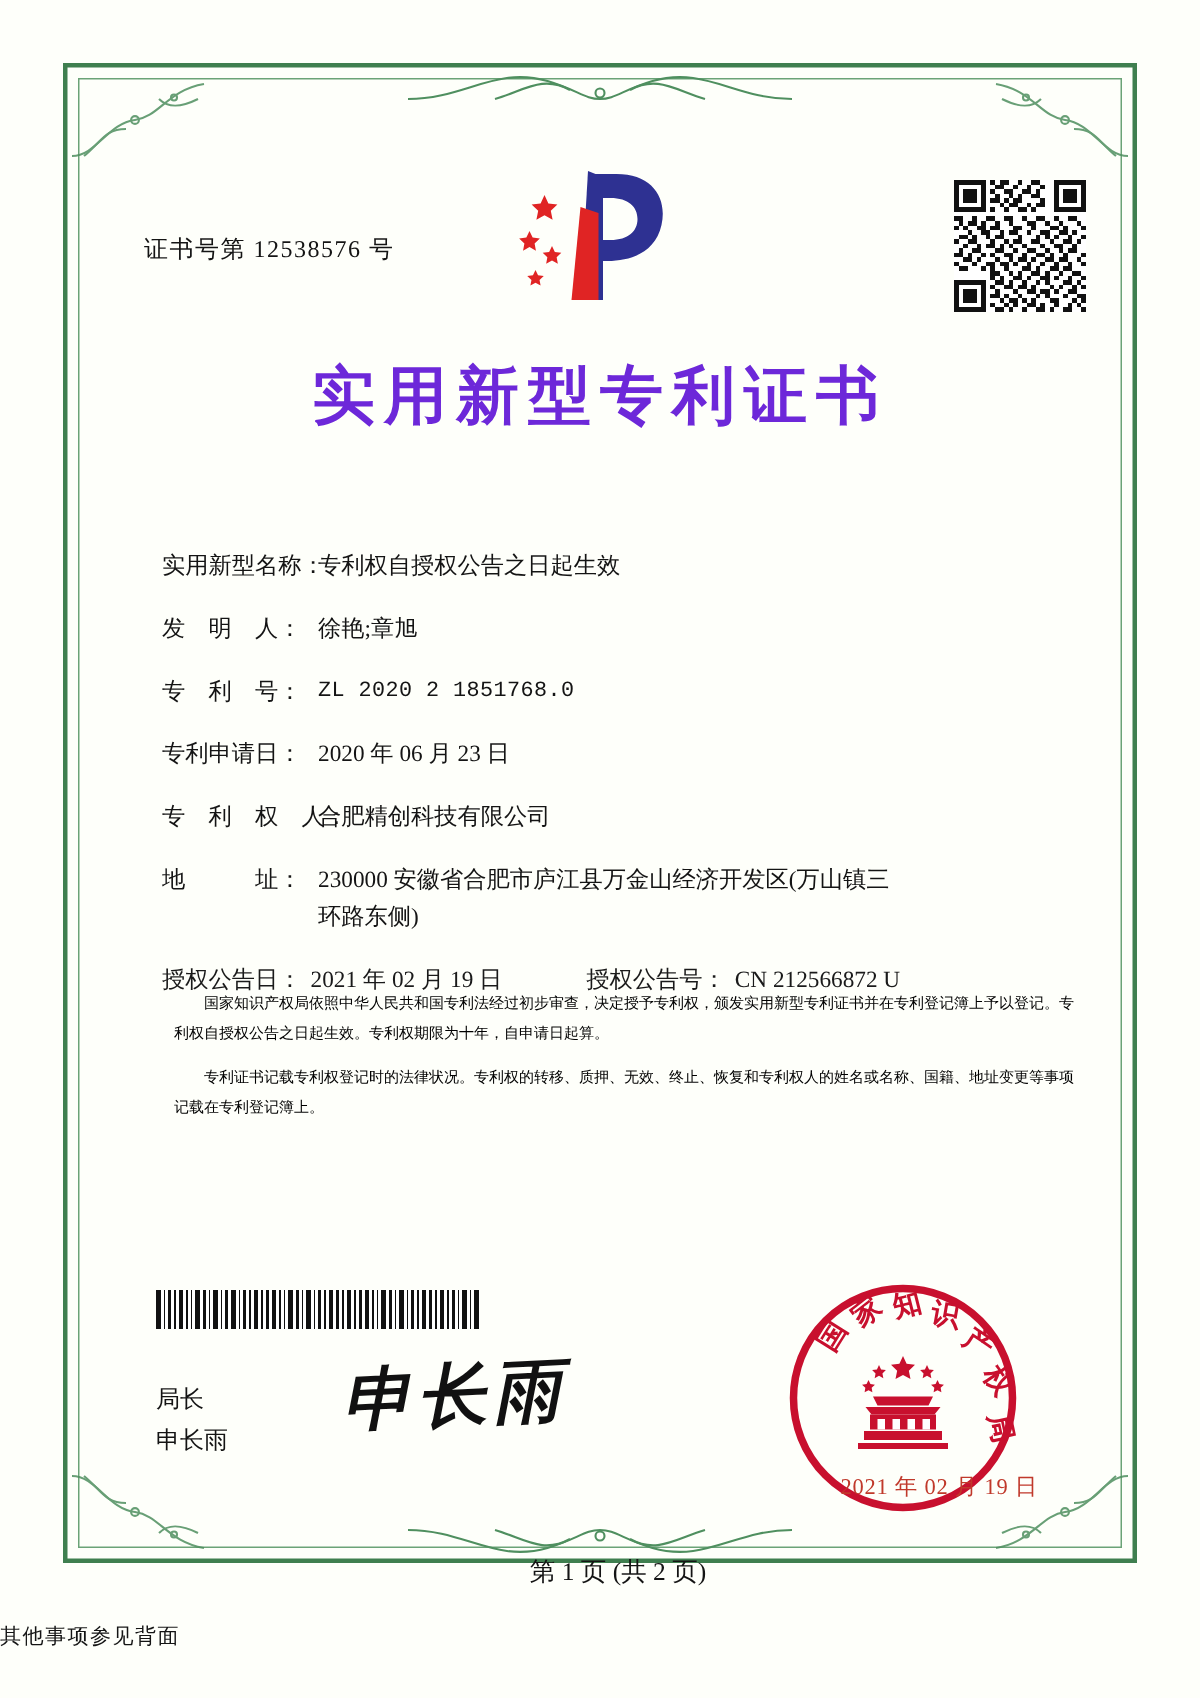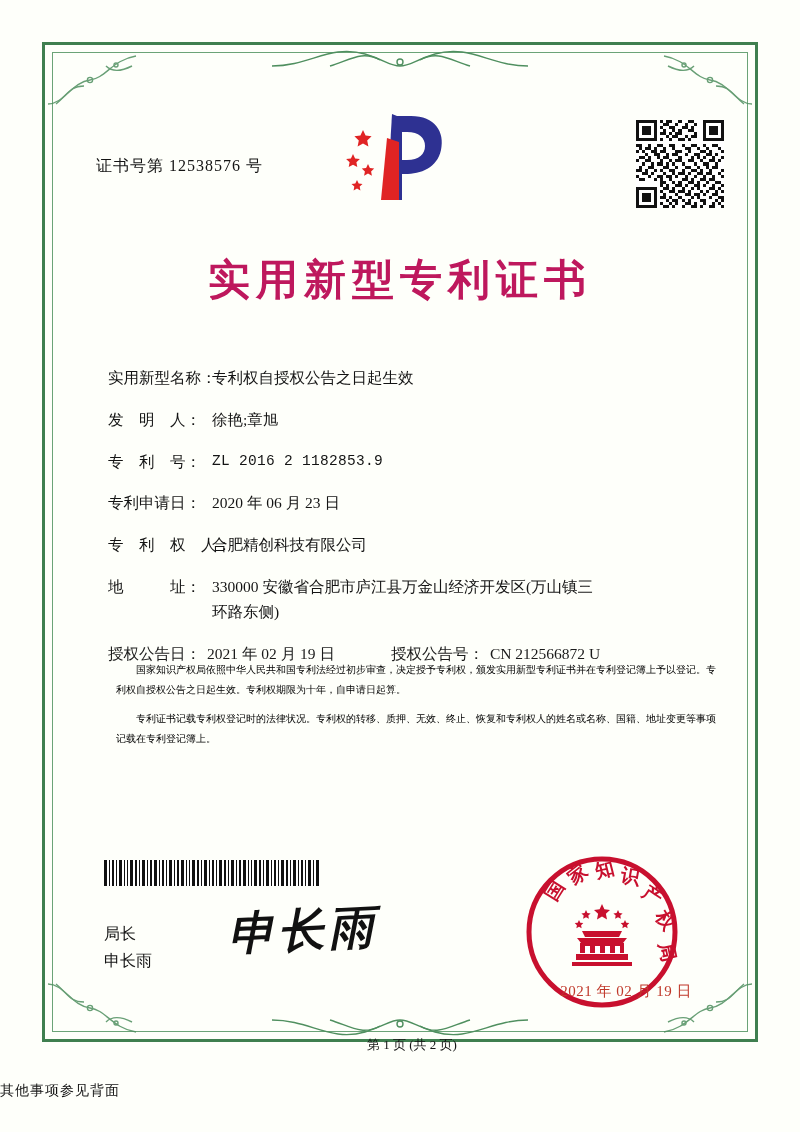--- a/index.html
+++ b/index.html
@@ -93,26 +93,26 @@
 
   .qr {
     position: absolute;
     right: 76px; top: 120px;
     width: 88px; height: 88px;
   }
   .qr svg { width: 100%; height: 100%; display: block; }
 
   .title {
     position: absolute;
-    left: 0; right: 0; top: 252px;
+    left: 0; right: 0; top: 236px;
     text-align: center;
     font-size: 42px;
     font-weight: bold;
     letter-spacing: 6px;
-    color: #be185d;
+    color: #6d28d9;
     font-family: "Liberation Serif", "DejaVu Serif", serif;
   }
 
   
   .fields {
     position: absolute;
     left: 108px; top: 330px;
     width: 590px;
     font-size: 15.5px;
     line-height: 1.6;
@@ -216,21 +216,21 @@
     letter-spacing: .5px;
     font-family: "Liberation Serif", serif;
   }
 
   
   .page-no {
     position: absolute;
     left: 0; right: 0;
     top: 1036px;
     text-align: center;
-    font-size: 13px;
+    font-size: 17px;
     color: #141414;
     margin-left: 24px;
   }
   .footnote {
     position: absolute;
     left: 0; right: 0;
     top: 1082px;
     text-align: left;
     font-size: 14px;
     color: #141414;
@@ -547,37 +547,37 @@
       <div class="field-value">专利权自授权公告之日起生效</div>
     </div>
 
     <div class="field-row">
       <div class="field-label">发　明　人：</div>
       <div class="field-value">徐艳;章旭</div>
     </div>
 
     <div class="field-row">
       <div class="field-label">专　利　号：</div>
-      <div class="field-value mono">ZL 2016 2 1182853.9</div>
+      <div class="field-value mono">ZL 2020 2 1851768.0</div>
     </div>
 
     <div class="field-row">
       <div class="field-label">专利申请日：</div>
       <div class="field-value">2020 年 06 月 23 日</div>
     </div>
 
     <div class="field-row">
       <div class="field-label">专　利　权　人：</div>
       <div class="field-value">合肥精创科技有限公司</div>
     </div>
 
     <div class="field-row">
       <div class="field-label">地　　　址：</div>
       <div class="field-value">
-        <span>330000  安徽省合肥市庐江县万金山经济开发区(万山镇三</span>
+        <span>230000  安徽省合肥市庐江县万金山经济开发区(万山镇三</span>
         <span class="cont">环路东侧)</span>
       </div>
     </div>
 
     <div class="row-double">
       <div class="seg">
         <span class="lbl">授权公告日：</span>
         <span class="val">2021 年 02 月 19 日</span>
       </div>
       <div class="seg second">

